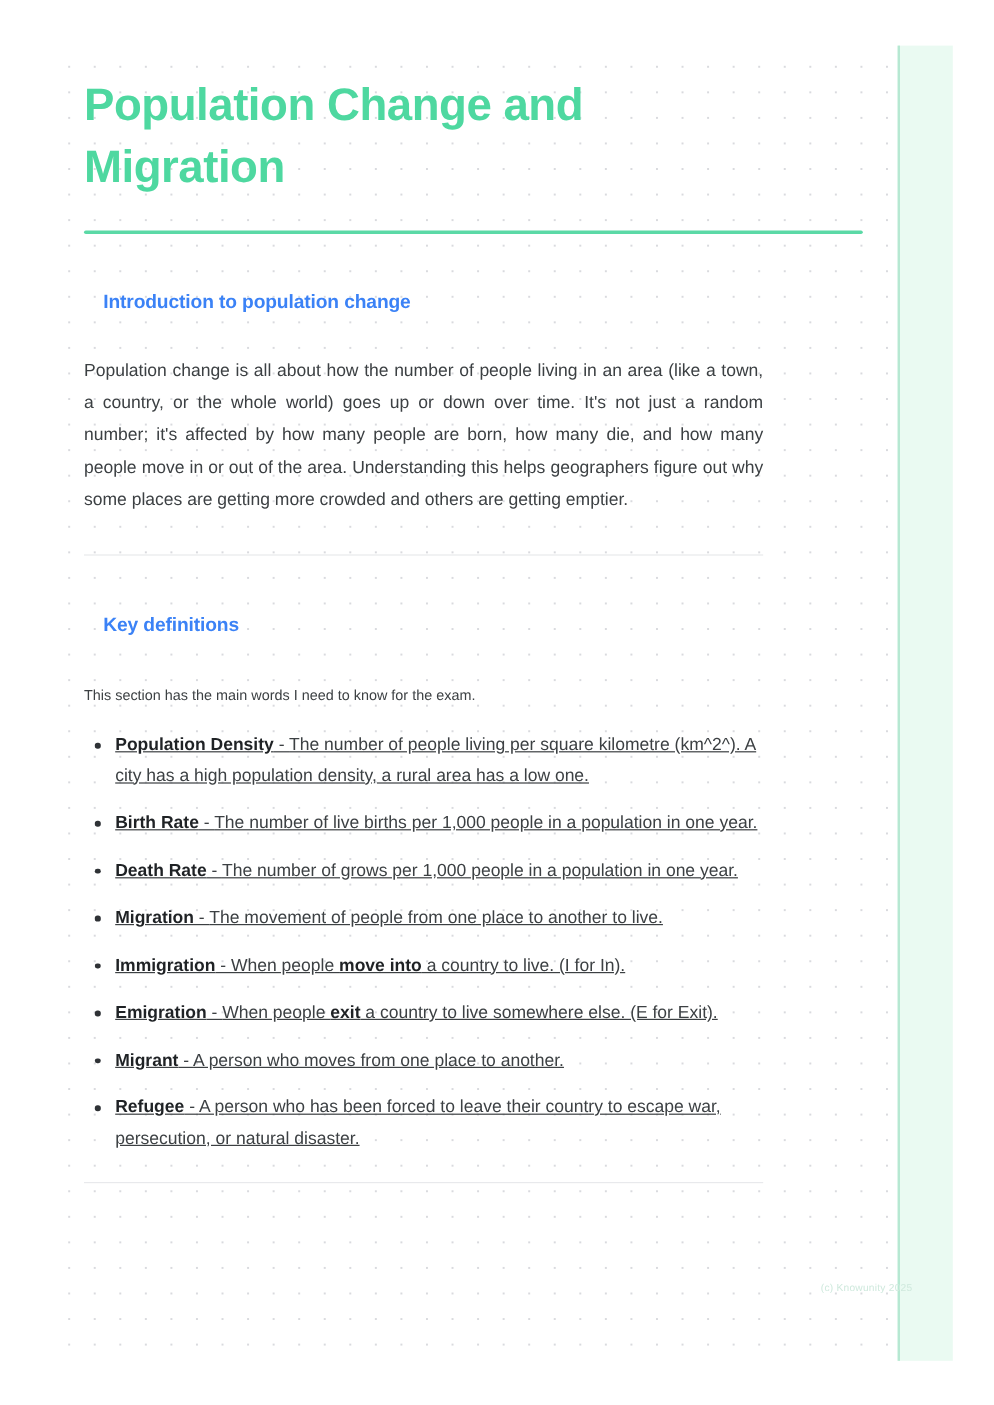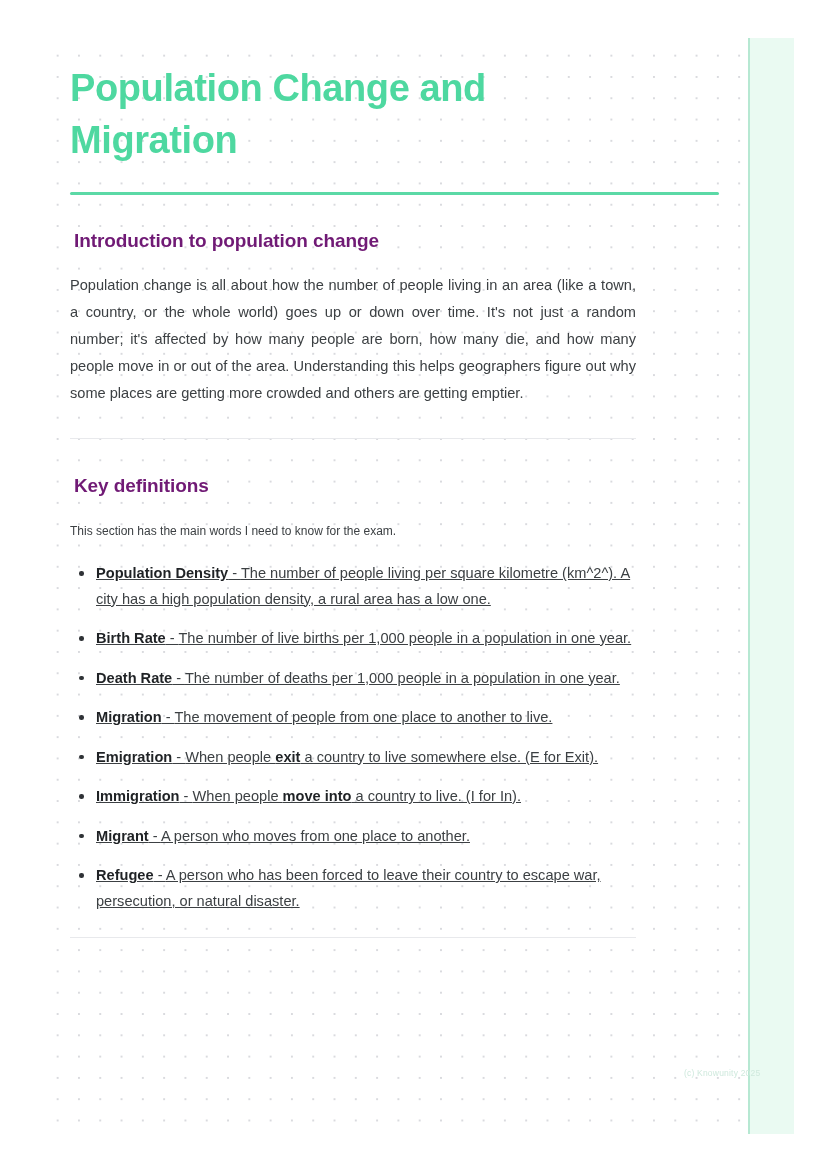--- a/index.html
+++ b/index.html
@@ -72,25 +72,25 @@
 
   .title-rule {
     margin-top: 26px;
     width: 649px;
     height: 3px;
     background: #5bd9a6;
     border-radius: 2px;
   }
 
   h2.section-heading {
-    margin: 4px;
-    font-size: 19px;
+    margin: 16px;
+    font-size: 16px;
     line-height: 26px;
     font-weight: bold;
-    color: #701a75;
+    color: #3b82f6;
     letter-spacing: -0.1px;
   }
 
   .section-gap-intro { height: 29px; }
   .para {
     margin: 0;
     font-size: 14.6px;
     line-height: 27px;
     color: #3c4043;
     text-align: justify;
@@ -187,24 +187,24 @@
 
       <div style="height:15px"></div>
 
       <p class="lead-line">This section has the main words I need to know for the exam.</p>
 
       <div style="height:16px"></div>
 
       <ul class="def-list" id="definition-list">
           <li><span class="bullet-dot"></span><span class="term">Population Density</span><span> - </span><span>The number of people living per square kilometre (km^2^). A city has a high population density, a rural area has a low one.</span></li>
           <li><span class="bullet-dot"></span><span class="term">Birth Rate</span><span> - </span><span>The number of live births per 1,000 people in a population in one year.</span></li>
-          <li><span class="bullet-dot"></span><span class="term">Death Rate</span><span> - </span><span>The number of deaths per 1,000 people in a population in one year.</span></li>
+          <li><span class="bullet-dot"></span><span class="term">Death Rate</span><span> - </span><span>The number of grows per 1,000 people in a population in one year.</span></li>
           <li><span class="bullet-dot"></span><span class="term">Migration</span><span> - </span><span>The movement of people from one place to another to live.</span></li>
+          <li><span class="bullet-dot"></span><span class="term">Immigration</span><span> - </span><span>When people </span><span class="em-bold">move into</span><span> a country to live. (I for In).</span></li>
           <li><span class="bullet-dot"></span><span class="term">Emigration</span><span> - </span><span>When people </span><span class="em-bold">exit</span><span> a country to live somewhere else. (E for Exit).</span></li>
-          <li><span class="bullet-dot"></span><span class="term">Immigration</span><span> - </span><span>When people </span><span class="em-bold">move into</span><span> a country to live. (I for In).</span></li>
           <li><span class="bullet-dot"></span><span class="term">Migrant</span><span> - </span><span>A person who moves from one place to another.</span></li>
           <li><span class="bullet-dot"></span><span class="term">Refugee</span><span> - </span><span>A person who has been forced to leave their country to escape war, persecution, or natural disaster.</span></li>
         </ul>
 
       <div style="height:23px"></div>
       <div class="footer-rule"></div>
 
     </div>
   </div>
 

